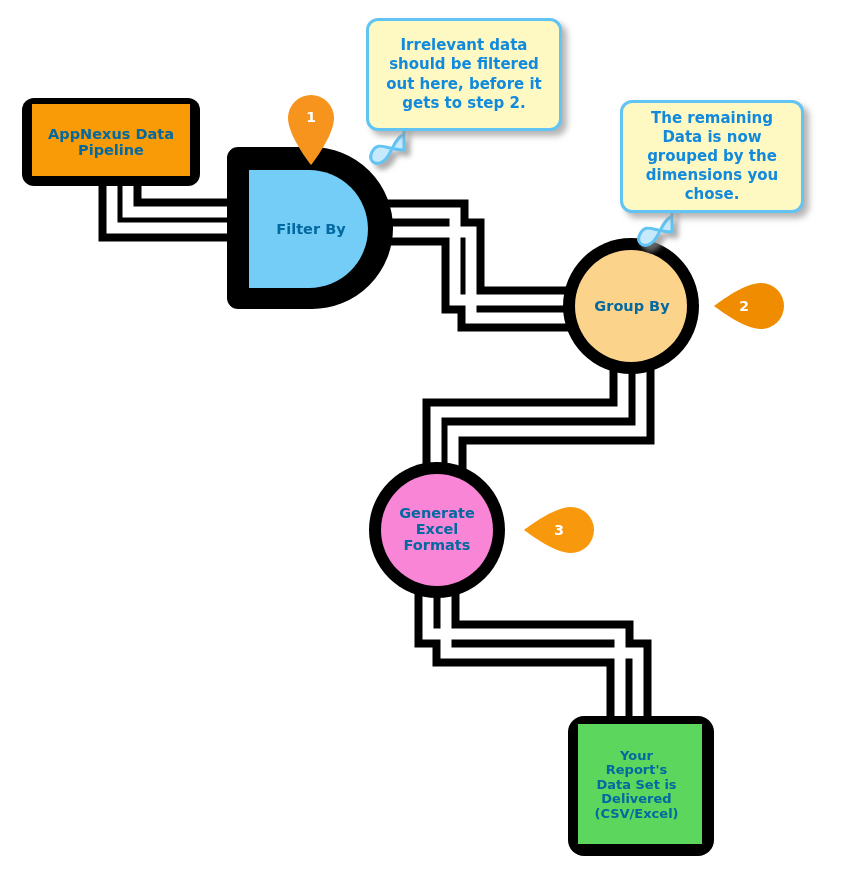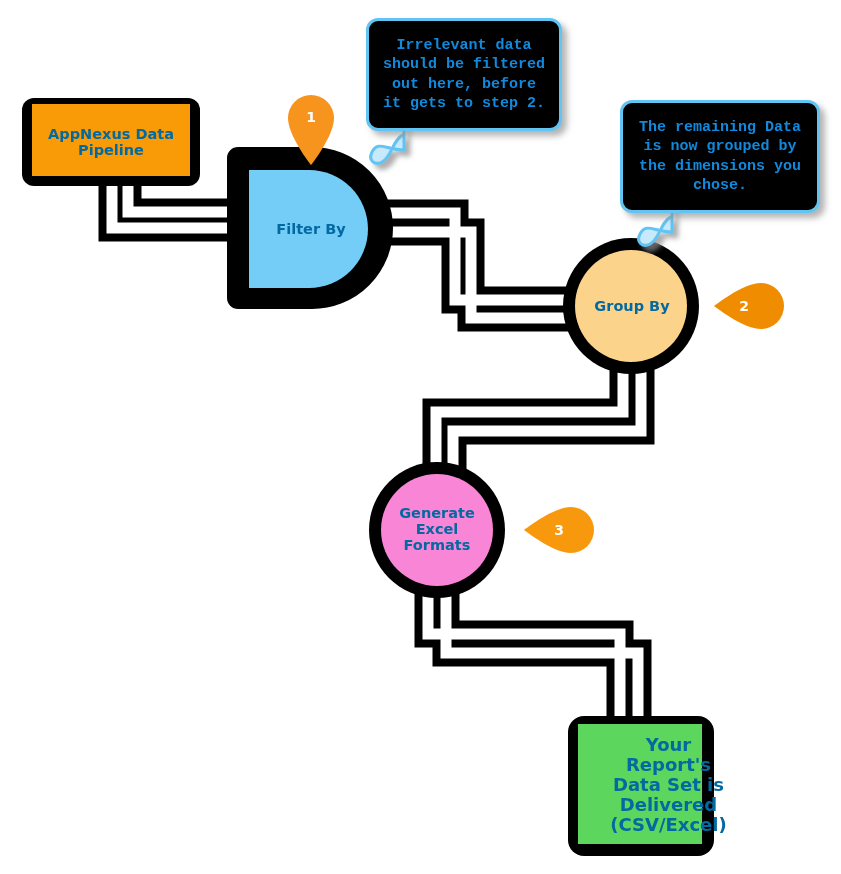--- a/index.html
+++ b/index.html
@@ -35,58 +35,57 @@
     font-weight: bold;
     color: #0369a1;
     line-height: 1.12;
     pointer-events: none;
     white-space: pre-line;
   }
   #label-source   { left: 30px;  top: 106px; width: 162px; height: 72px;  font-size: 14.5px; }
   #label-filter   { left: 248px; top: 170px; width: 126px; height: 118px; font-size: 14.5px; }
   #label-group    { left: 570px; top: 244px; width: 124px; height: 124px; font-size: 14.5px; }
   #label-generate { left: 375px; top: 467px; width: 124px; height: 124px; font-size: 14.5px; }
-  #label-deliver  { left: 578px; top: 723px; width: 117px; height: 124px; font-size: 18px; padding-left: 32px; }
+  #label-deliver  { left: 578px; top: 723px; width: 117px; height: 124px; font-size: 13px; }
 
   
   .marker-num {
     position: absolute;
     color: #ffffff;
     font-size: 14px;
     font-weight: bold;
     pointer-events: none;
     display: flex;
     align-items: center;
     justify-content: center;
   }
   #marker-num-1 { left: 295px; top: 105px; width: 32px; height: 24px; }
   #marker-num-2 { left: 728px; top: 294px; width: 32px; height: 24px; }
   #marker-num-3 { left: 543px; top: 518px; width: 32px; height: 24px; }
 
   
   .callout {
     position: absolute;
     box-sizing: border-box;
-    background: #000000;
+    background: #fef9c3;
     border: 3px solid #62c4f3;
     border-radius: 12px;
     color: #1189dd;
     font-size: 15px;
     font-weight: bold;
     line-height: 1.28;
     text-align: center;
     display: flex;
     align-items: center;
     justify-content: center;
     padding: 6px 10px;
     filter: drop-shadow(5px 5px 3px rgba(140,140,140,0.65));
-    font-family: Liberation Mono, monospace;
   }
   #callout-1 { left: 366px; top: 18px;  width: 196px; height: 113px; }
-  #callout-2 { left: 620px; top: 100px; width: 200px; height: 113px; }
+  #callout-2 { left: 620px; top: 100px; width: 184px; height: 113px; }
 </style>
 </head>
 <body>
 
 <div id="canvas">
 
   <svg id="flow-svg" viewBox="0 0 841 874">
     <defs>
       <filter id="bubbleShadow" x="-40%" y="-40%" width="200%" height="200%">
         <feDropShadow dx="5" dy="5" stdDeviation="2.4" flood-color="#8c8c8c" flood-opacity="0.7"></feDropShadow>

